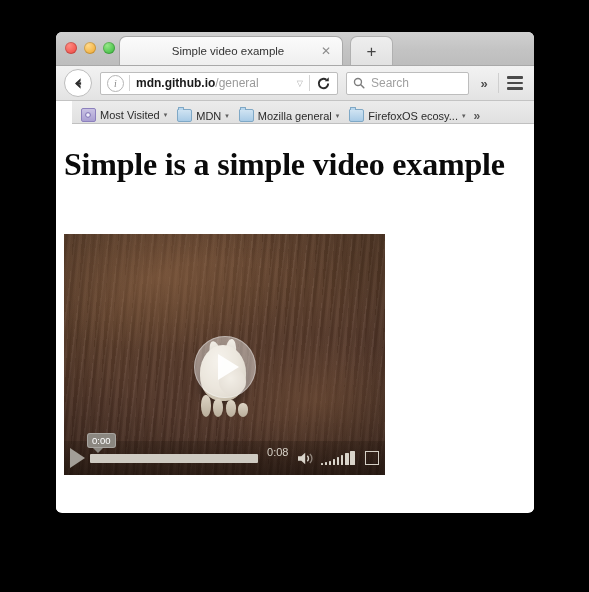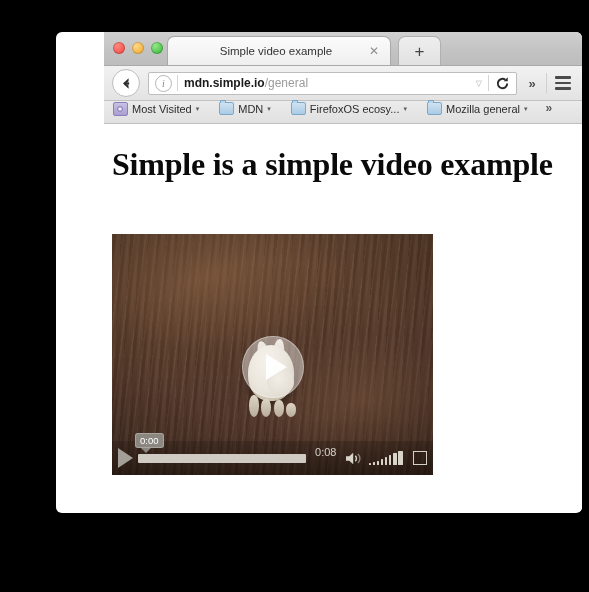--- a/index.html
+++ b/index.html
@@ -19,21 +19,20 @@
   .window {
     position: absolute;
     left: 56px;
     top: 32px;
     width: 478px;
     height: 481px;
     border-radius: 6px;
     overflow: hidden;
     background: #ffffff;
     box-shadow: 0 0 0 1px rgba(0,0,0,0.55);
-    padding-left: 48px;
   }
 
   
   .tabstrip {
     position: relative;
     height: 33px;
     background: linear-gradient(to bottom, #d0d0d0 0%, #c3c3c3 55%, #bdbdbd 100%);
     border-bottom: 1px solid #a9a9a9;
   }
   .traffic-lights {
@@ -258,24 +257,25 @@
     border-radius: 1px;
   }
 
   
   .bookmarks {
     position: relative;
     height: 23px;
     background: linear-gradient(to bottom, #ebebeb, #e0e0e0);
     border-bottom: 1px solid #c0c0c0;
     display: flex;
-    align-items: flex-start;
+    align-items: flex-end;
     padding: 0 5px;
     box-sizing: border-box;
-    gap: 12px;
+    gap: 2px;
+    margin-left: 16px;
   }
   .bookmark {
     display: flex;
     align-items: center;
     gap: 4px;
     padding: 1px 4px;
     cursor: pointer;
     white-space: nowrap;
     flex: none;
   }
@@ -583,31 +583,38 @@
     <div class="back-btn">
       <svg width="15" height="15" viewBox="0 0 15 15">
         <path d="M9.6 2.2 L4.0 7.5 L9.6 12.8 L9.6 9.8 L6.6 7.5 L9.6 5.2 Z" fill="#2e2e2e"></path>
         <rect x="5.5" y="6.3" width="4.6" height="2.4" fill="#2e2e2e"></rect>
       </svg>
     </div>
 
     <div class="urlbar">
       <span class="identity-icon">i</span>
       <span class="url-sep"></span>
-      <span class="url-text"><span class="url-host">mdn.simple.io</span><span class="url-path">/general</span></span>
+      <span class="url-text"><span class="url-host">mdn.github.io</span><span class="url-path">/general</span></span>
       <span class="url-drop">▽</span>
       <span class="reload-sep"></span>
       <span class="reload-btn">
         <svg width="15" height="15" viewBox="0 0 16 16">
           <path d="M13 8 A5 5 0 1 1 11.1 4.1" fill="none" stroke="#2c2c2c" stroke-width="2.1" stroke-linecap="butt"></path>
           <path d="M13.6 1.2 L13.6 5.6 L9.3 5.6 Z" fill="#2c2c2c"></path>
         </svg>
       </span>
     </div>
 
+    <div class="searchbar">
+      <svg width="12" height="12" viewBox="0 0 14 14">
+        <circle cx="5.8" cy="5.8" r="4.1" fill="none" stroke="#7d7d7d" stroke-width="1.6"></circle>
+        <line x1="9.1" y1="9.1" x2="12.6" y2="12.6" stroke="#7d7d7d" stroke-width="1.8" stroke-linecap="round"></line>
+      </svg>
+      <span class="search-placeholder">Search</span>
+    </div>
 
     <span class="overflow-btn">»</span>
     <span class="toolbar-sep"></span>
     <span class="hamburger">
       <span></span>
       <span></span>
       <span></span>
     </span>
   </div>
 
@@ -620,27 +627,27 @@
     </div>
 
     <div class="bookmark">
       <span class="folder-icon"></span>
       <span class="bm-label">MDN</span>
       <span class="bm-caret">▾</span>
     </div>
 
     <div class="bookmark">
       <span class="folder-icon"></span>
-      <span class="bm-label">FirefoxOS ecosy...</span>
+      <span class="bm-label">Mozilla general</span>
       <span class="bm-caret">▾</span>
     </div>
 
     <div class="bookmark">
       <span class="folder-icon"></span>
-      <span class="bm-label">Mozilla general</span>
+      <span class="bm-label">FirefoxOS ecosy...</span>
       <span class="bm-caret">▾</span>
     </div>
 
     <span class="bm-overflow">»</span>
   </div>
 
   <div class="content">
 
     <h1 class="page-heading">Simple is a simple video example</h1>
 

